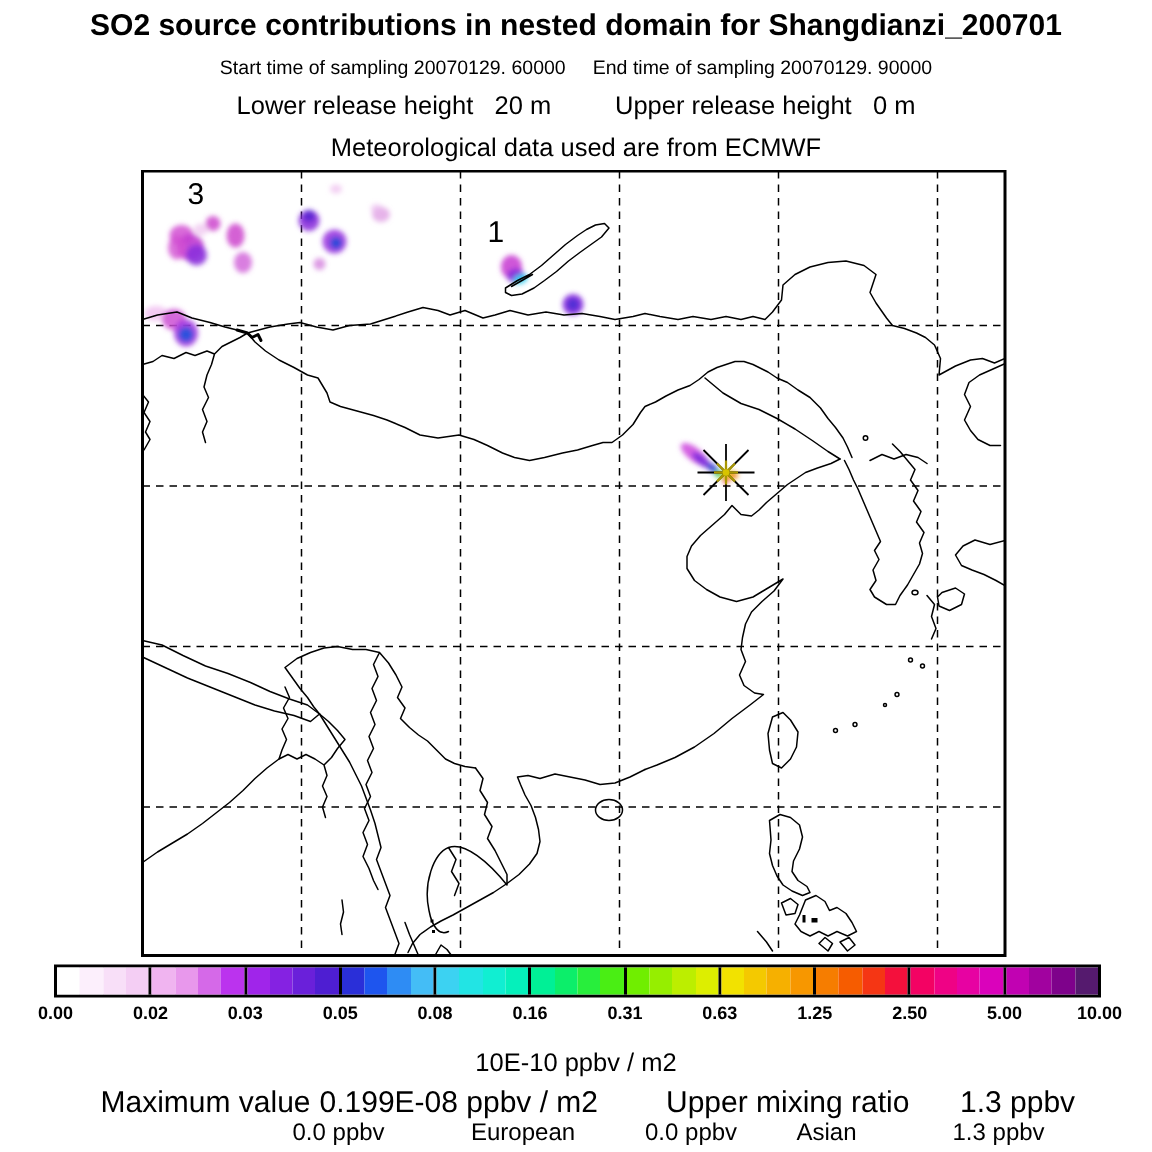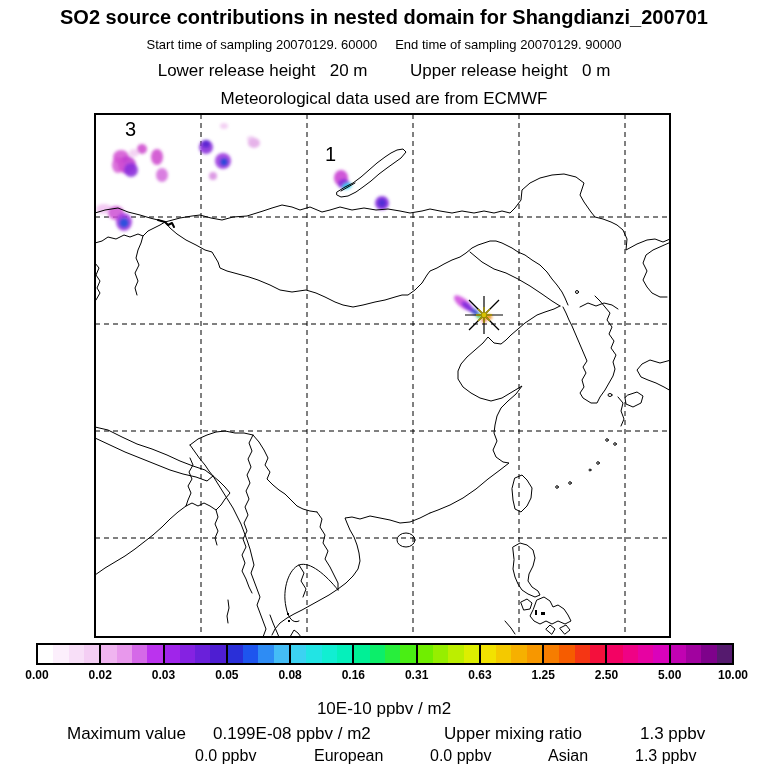--- a/index.html
+++ b/index.html
@@ -20,29 +20,29 @@
   }
   .seg{flex:1 1 0;display:flex;}
   .seg + .seg{border-left:2px solid #000;}
   .cell{flex:1 1 0;}
   #ticks{position:absolute;left:37px;top:668px;width:696px;height:20px;}
   .tick{
     position:absolute;transform:translateX(-50%);
     font-size:12px;font-weight:bold;white-space:nowrap;
   }
   #units{top:699px;font-size:17px;}
-  .stat{position:absolute;font-size:17px;white-space:pre;}
+  .stat{position:absolute;font-size:20px;white-space:pre;}
   .stat2{position:absolute;font-size:16px;white-space:pre;}
   #max-label{left:67px;top:724px;}
   #max-value{left:213px;top:724px;}
   #ratio-label{left:444px;top:724px;}
   #ratio-value{left:640px;top:724px;}
   #reg1n{left:82px;top:787px;}  #reg1v{left:195px;top:747px;}
   #reg2n{left:314px;top:747px;} #reg2v{left:430px;top:747px;}
-  #reg3n{left:548px;top:747px;} #reg3v{left:635px;top:747px;}
+  #reg3n{left:531px;top:747px;} #reg3v{left:635px;top:747px;}
   .coast{fill:none;stroke:#000;stroke-width:1;stroke-linejoin:round;stroke-linecap:round;}
   .grid{stroke:#000;stroke-width:1;stroke-dasharray:5 4;}
   .frame{fill:none;stroke:#000;stroke-width:2;}
   .maplabel{font-size:20px;fill:#000;}
   .starray{stroke:#000;stroke-width:1.2;}
   .ostar{stroke:#a89600;stroke-width:1.5;}
 </style>
 </head>
 <body>
 

